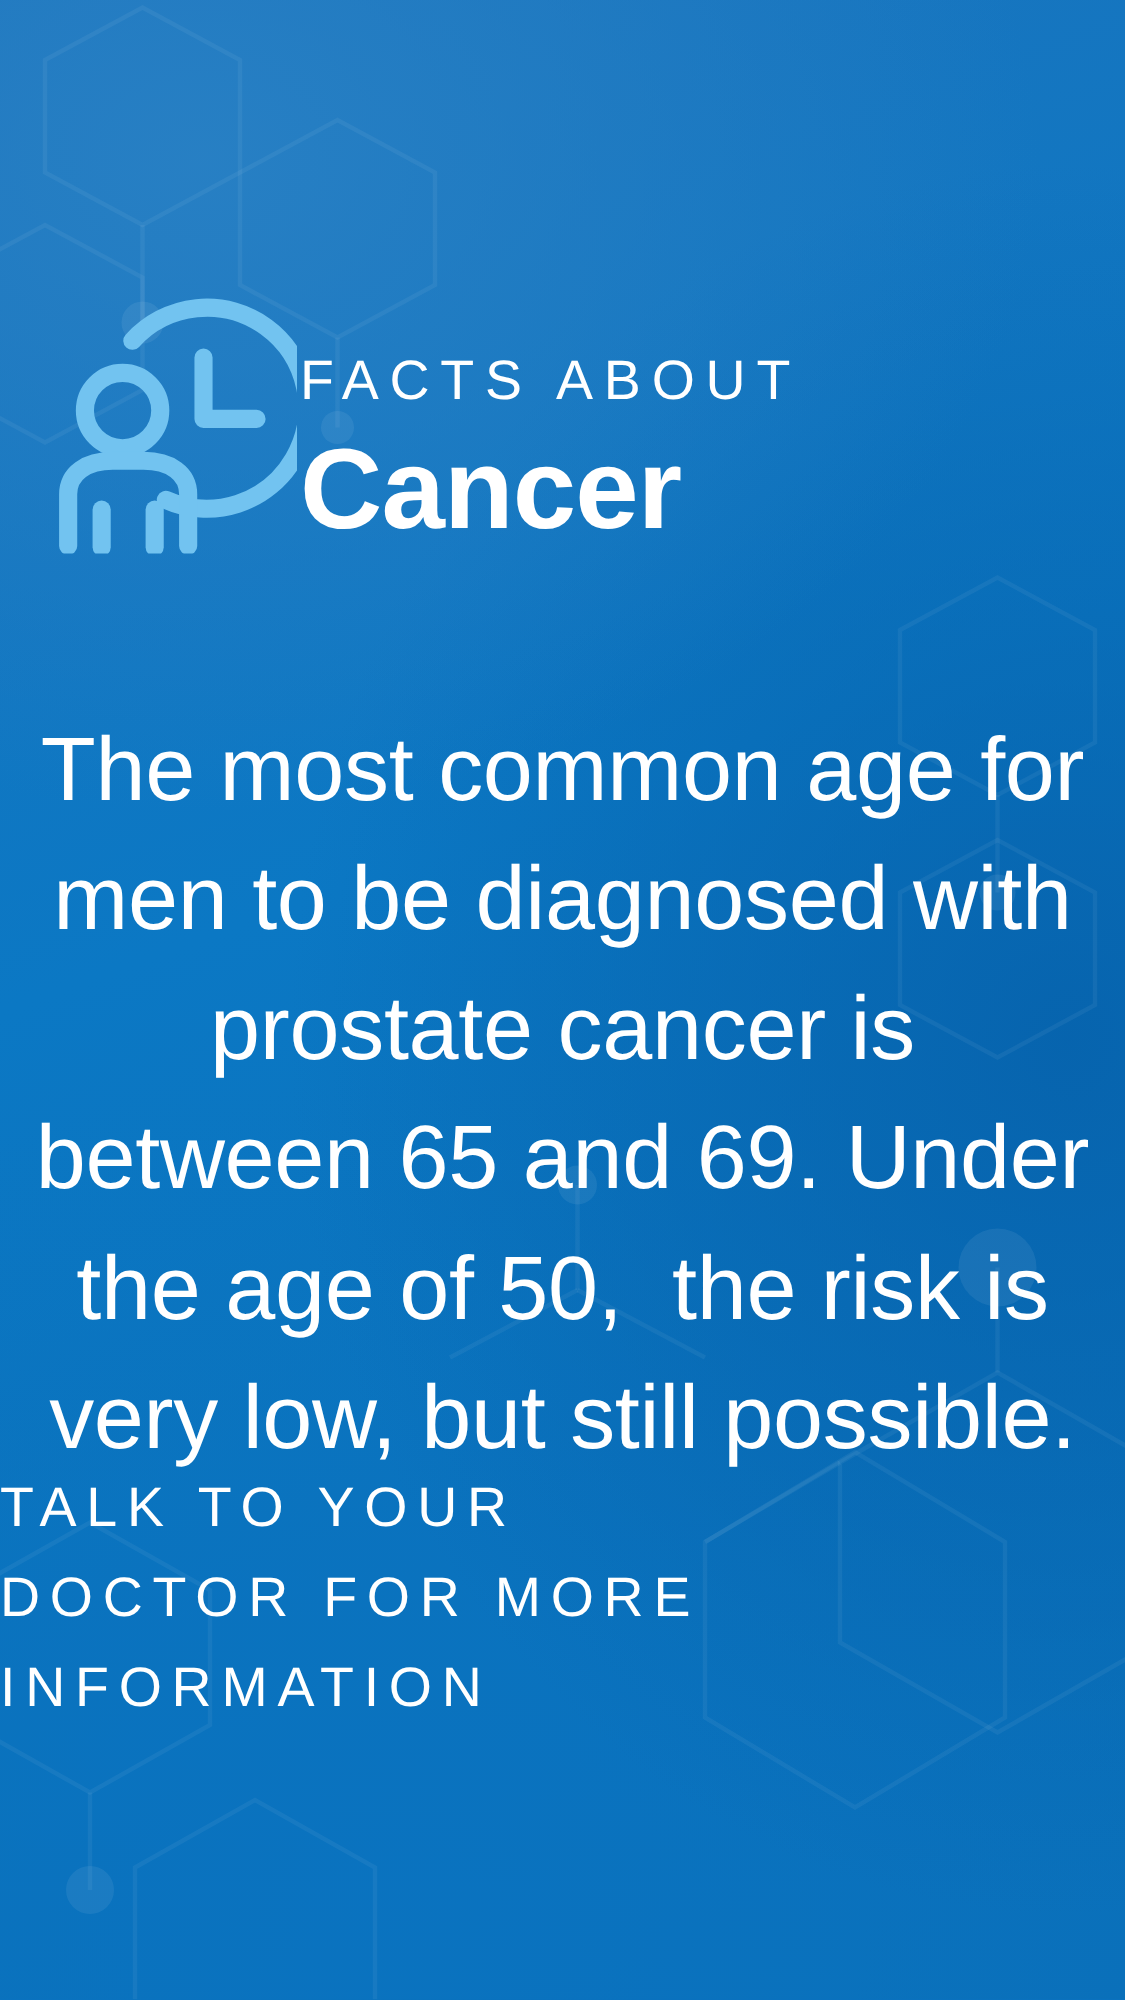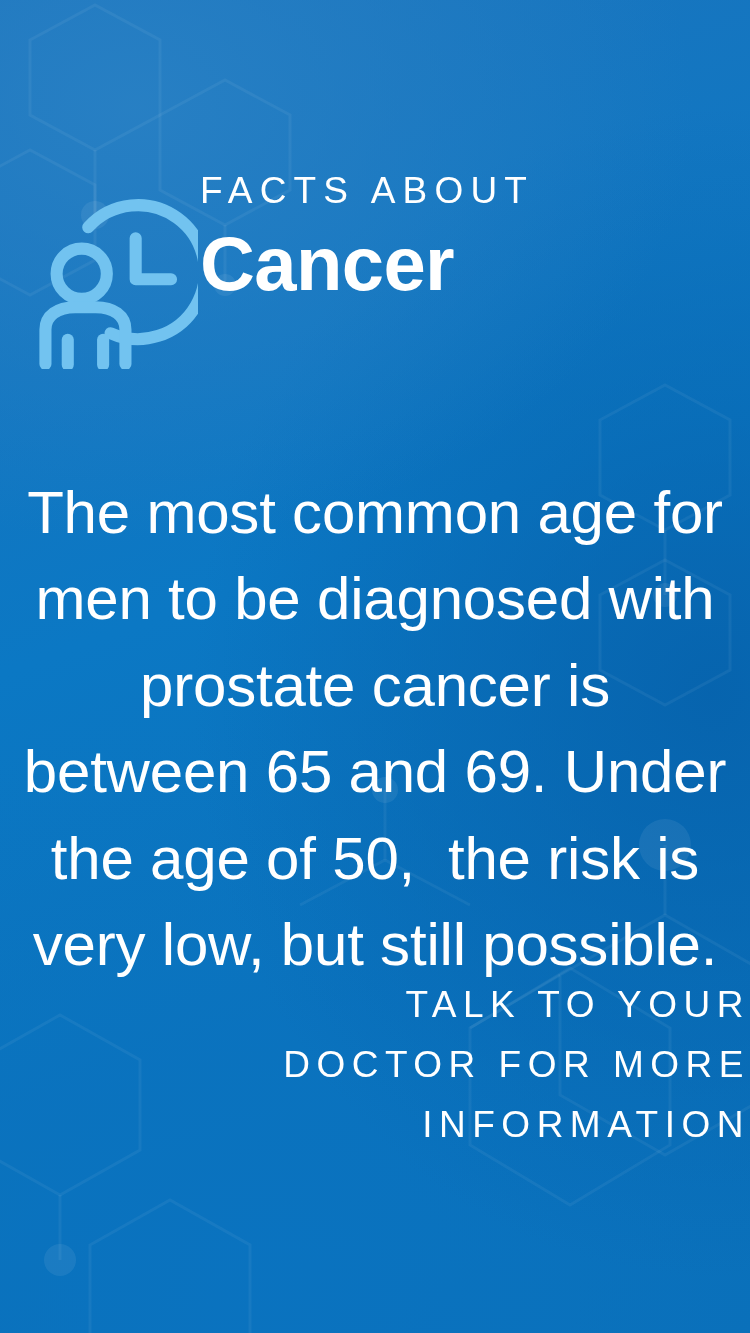--- a/index.html
+++ b/index.html
@@ -44,21 +44,21 @@
     height:100%;
   }
 
   
   .header {
     position:absolute;
     top:168px;
     left:0;
     width:750px;
     display:flex;
-    align-items:flex-start;
+    align-items:flex-end;
   }
 
   .header-icon {
     width:200px;
     flex:0 0 200px;
     padding-left:38px;
     padding-top:16px;
   }
   .header-icon svg { display:block; width:160px; height:185px; }
 
@@ -98,21 +98,21 @@
     letter-spacing:-0.2px;
     white-space:pre-wrap;
   }
 
   
   .cta {
     position:absolute;
     top:975px;
     left:0;
     width:750px;
-    text-align:right;
+    text-align:left;
     color:#ffffff;
     font-size:37px;
     font-weight:400;
     letter-spacing:6.5px;
     line-height:1.62;
   }
   .cta-line { display:block; }
 </style>
 </head>
 <body>

